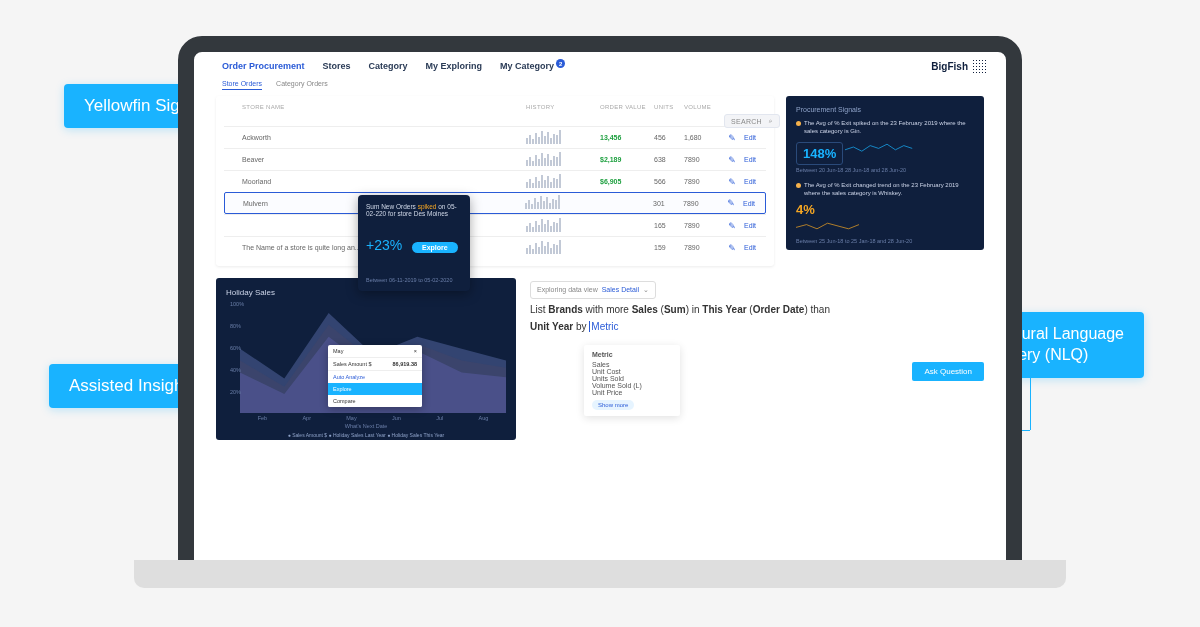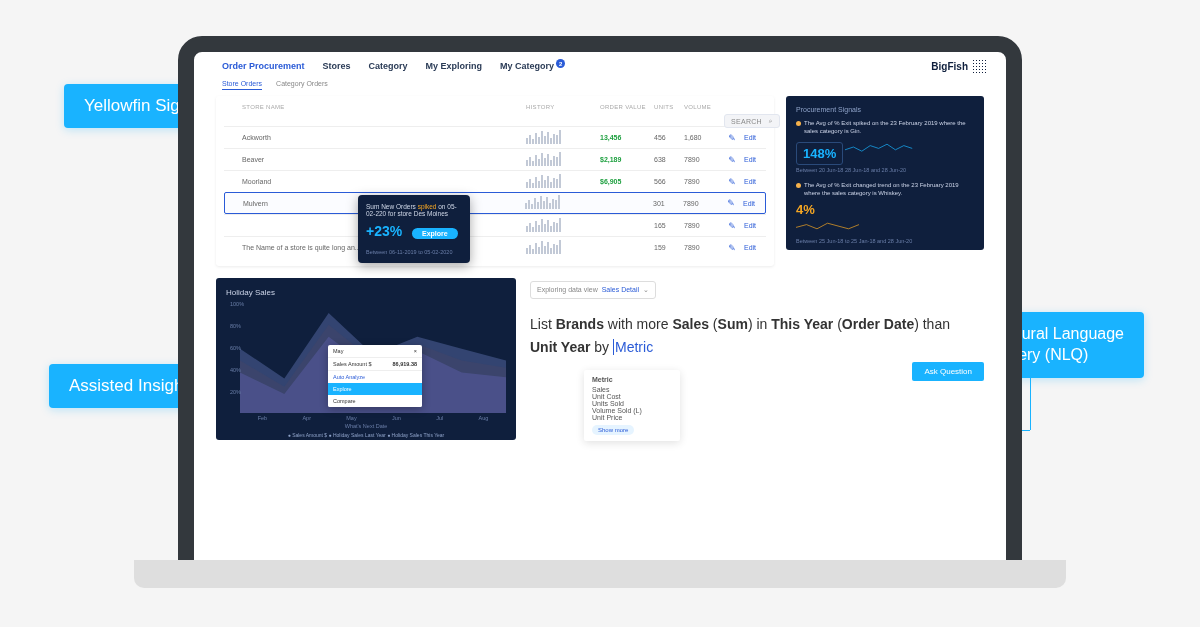--- a/index.html
+++ b/index.html
@@ -42,21 +42,21 @@
 .pin.green{ background:#1fa040;}
 .spark { height:12px; display:flex; align-items:flex-end; gap:1px; }
 .spark i{ display:block; width:2px; background:#c2c9d6; }
 .val-green { color:#1fa040; font-weight:600; }
 .edit-ic { color:#2a5bd7; font-size:9px; text-align:center;}
 .edit-txt { color:#2a5bd7; }
 .search-box { background:#f3f4f7; border:1px solid #e2e6ef; border-radius:3px; padding:2px 6px; display:flex; justify-content:space-between; align-items:center; font-size:7px; color:#888; width:56px; margin-left:auto;}
 
 
 .insight-pop { position:absolute; left:142px; top:99px; width:112px; background:#0f1f3d; border-radius:4px; padding:8px; color:#d0d8e8; font-size:6.5px; box-shadow: 0 3px 12px rgba(0,0,0,.35); z-index:5;}
-.insight-pop .pct { color:#19b3ff; font-size:14px; font-weight:700; display:inline-block; margin:6px 0;}
+.insight-pop .pct { color:#19b3ff; font-size:14px; font-weight:400; display:inline-block; margin:20px 0;}
 .insight-pop .exp-btn { display:inline-block; background:#19b3ff; color:#fff; border-radius:10px; padding:2px 10px; font-size:7px; margin-left:8px; font-weight:600;}
 .insight-pop .spiked { color:#f5a623; }
 
 
 .sig-title { font-size:7px; color:#8ea2c8; margin-bottom:6px; }
 .sig-item { font-size:6px; line-height:1.4; margin-bottom:4px; position:relative; padding-left:8px;}
 .sig-item::before { content:''; position:absolute; left:0; top:2px; width:5px; height:5px; border-radius:50%; background:#f5b14b;}
 .sig-pct { font-size:13px; font-weight:700; margin:2px 0;}
 .sig-pct.blue { color:#19b3ff; border:1px solid #2a4a7a; padding:3px 6px; border-radius:3px; display:inline-block;}
 .sig-pct.orange{ color:#f5a623;}
@@ -79,21 +79,21 @@
 
 .chart-tip { position:absolute; left:88px; top:44px; background:#fff; border-radius:2px; font-size:5.5px; width:94px; box-shadow:0 2px 8px rgba(0,0,0,.3); color:#333;}
 .chart-tip-row { display:flex; justify-content:space-between; padding:3px 5px; border-bottom:1px solid #eee;}
 .chart-tip-menu { background:#fff; border-radius:2px;}
 .chart-tip-menu div { padding:3px 5px; font-size:5.5px;}
 .chart-tip-menu .sel{ background:#19b3ff; color:#fff;}
 
 
 .nlq-head { font-size:7px; color:#888; padding:4px 6px; border:1px solid #ddd; border-radius:3px; display:inline-flex; align-items:center; gap:4px;}
 .nlq-head .dv { color:#2a5bd7;}
-.nlq-query { margin-top:14px; font-size:14px; color:#333; line-height:1.7;}
+.nlq-query { margin-top:2px; font-size:10px; color:#333; line-height:1.7;}
 .nlq-query b { font-weight:700;}
 .nlq-query .m { color:#2a5bd7;}
 .nlq-cursor { border-left:1px solid #2a5bd7; padding-left:1px;}
 .nlq-drop { margin:10px 0 0 54px; width:96px; background:#fff; box-shadow:0 2px 8px rgba(0,0,0,.12); padding:6px 8px; font-size:7px; color:#555; border-radius:2px;}
 .nlq-drop .hd{ font-weight:600; margin-bottom:3px;}
 .nlq-drop .sm{ background:#e6f4ff; color:#2a5bd7; display:inline-block; padding:2px 6px; border-radius:8px; font-size:6px; margin-top:4px;}
 .ask-btn { position:absolute; right:0; top:84px; background:#19b3ff; color:#fff; border:none; border-radius:2px; padding:5px 12px; font-size:8px;}
 
 
 .callout { position:absolute; background:#19b3ff; color:#fff; padding:12px 20px; border-radius:4px; font-size:17px; font-weight:500; box-shadow:0 2px 8px rgba(25,179,255,.25);}

